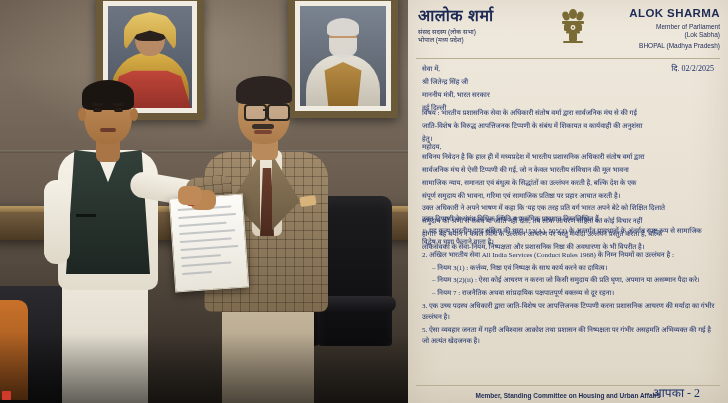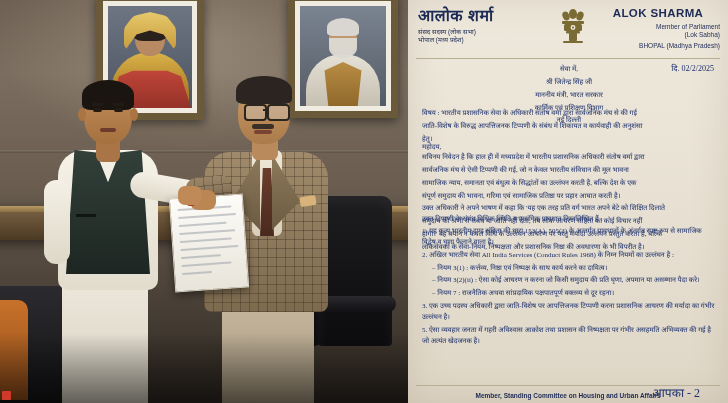--- a/index.html
+++ b/index.html
@@ -321,21 +321,21 @@
   .lh-hindi .nm { font-size:16px; letter-spacing:0.5px; }
   .lh-hindi .r1 { font-size:6.5px; font-weight:normal; margin-top:2px; }
   .lh-hindi .r2 { font-size:6.5px; font-weight:normal; }
   .lh-emblem {
     position:absolute; left:148px; top:2px; width:34px; height:48px;
   }
   .lh-eng {
     position:absolute; right:8px; top:6px; width:124px; text-align:right;
     color:#1d2a55; line-height:1.3;
   }
-  .lh-eng .nm { font-size:11.5px; font-weight:bold; letter-spacing:0.4px;text-align:center; }
+  .lh-eng .nm { font-size:11.5px; font-weight:bold; letter-spacing:0.4px; }
   .lh-eng .r1 { font-size:6.5px; margin-top:2px; }
   .lh-eng .r2 { font-size:6.5px; }
   .lh-eng .r3 { font-size:6.5px; margin-top:2px; }
 
   .lh-rule {
     position:absolute; left:8px; right:8px; top:58px; height:1px; background:#b9ad95;
   }
 
   
   .hw {
@@ -343,21 +343,21 @@
     color:#1b2f6b;
     font-size:7px;
     line-height:1.55;
     font-family:"Liberation Serif", serif;
   }
   .hw-date {
     position:absolute; right:14px; top:62px; font-size:8px; color:#1b2f6b;
     font-family:"Liberation Serif", serif;
     margin-left:12px;
   }
-  .hw-to { top:64px;text-align:center; }
+  .hw-to { top:64px; }
   .hw-sub { top:108px; }
   .hw-sal { top:142px; }
   .hw-body { top:152px; }
   .hw-list-head { top:214px; }
   .hw-list { top:226px; }
   .hw-sign { position:absolute; right:28px; top:384px; font-size:12px; color:#1b2f6b; font-family:"Liberation Serif", serif;}
 
   .hw p { margin:0 0 2px 0; }
   .hw .ind { padding-left:10px; }
 
@@ -505,21 +505,20 @@
     </div>
 
     <div class="lh-rule"></div>
 
     <div class="hw-date">दि. 02/2/2025</div>
 
     <div class="hw hw-to">
       <p>सेवा में,</p>
       <p>श्री जितेन्द्र सिंह जी</p>
       <p>माननीय मंत्री, भारत सरकार</p>
-      <p>कार्मिक एवं प्रशिक्षण विभाग</p>
       <p>नई दिल्ली</p>
     </div>
 
     <div class="hw hw-sub">
       <p>विषय : भारतीय प्रशासनिक सेवा के अधिकारी संतोष वर्मा द्वारा सार्वजनिक मंच से की गई</p>
       <p>जाति-विशेष के विरुद्ध आपत्तिजनक टिप्पणी के संबंध में शिकायत व कार्यवाही की अनुशंसा</p>
       <p>हेतु।</p>
     </div>
 
     <div class="hw hw-sal">

